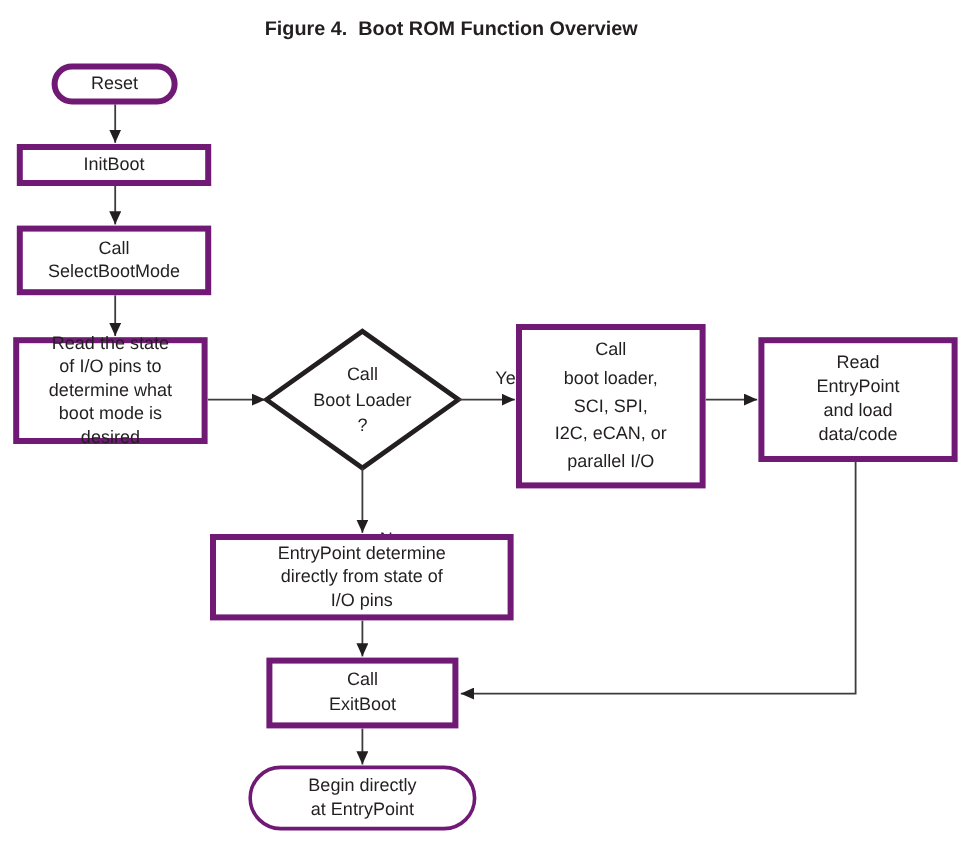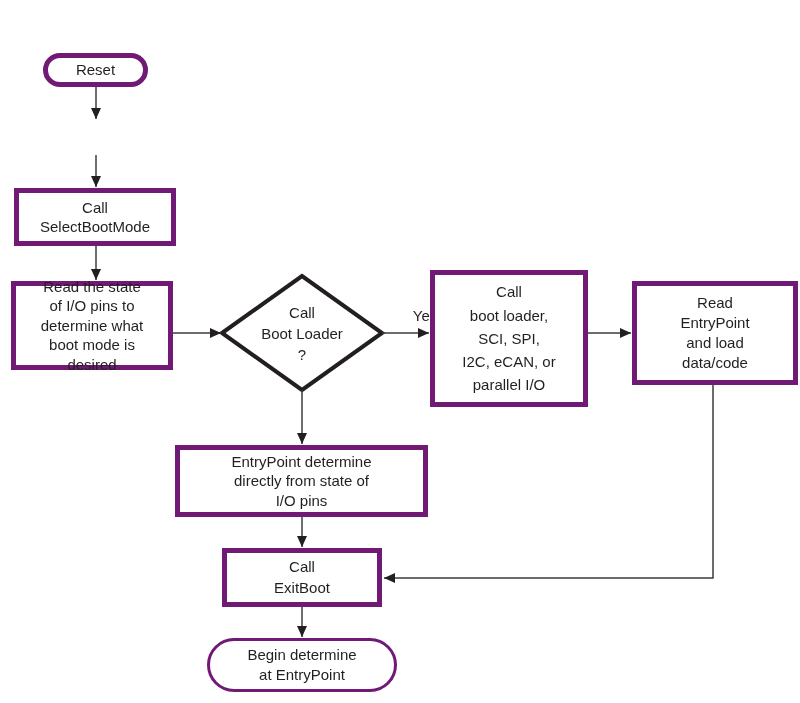--- a/index.html
+++ b/index.html
@@ -71,20 +71,21 @@
     fill: #ffffff;
     stroke: #231f20;
     stroke-width: 4;
   }
 </style>
 </head>
 <body>
 
 <div class="canvas">
 
+  <div class="title">Figure 4.  Boot ROM Function Overview</div>
 
   <svg class="wires" width="800" height="703" viewBox="0 0 800 703" aria-hidden="true">
     <defs>
       <marker id="arr" markerUnits="userSpaceOnUse" markerWidth="11" markerHeight="10" refX="11" refY="5" orient="auto">
         <path d="M0,0 L11,5 L0,10 Z" fill="#231f20"></path>
       </marker>
     </defs>
 
     <polygon class="diamond-shape" points="222,333 302,276 382,333 302,390"></polygon>
 
@@ -95,20 +96,21 @@
     <line x1="382" y1="333" x2="429" y2="333" marker-end="url(#arr)"></line>
     <line x1="588" y1="333" x2="631" y2="333" marker-end="url(#arr)"></line>
     <line x1="302" y1="390" x2="302" y2="444" marker-end="url(#arr)"></line>
     <line x1="302" y1="517" x2="302" y2="547" marker-end="url(#arr)"></line>
     <line x1="302" y1="607" x2="302" y2="637" marker-end="url(#arr)"></line>
     <polyline points="713,385 713,578 384,578" marker-end="url(#arr)"></polyline>
   </svg>
 
   <div class="node stadium-sm" style="left:43px; top:53px; width:105px; height:34px;">Reset</div>
 
+  <div class="node" style="left:14px; top:120px; width:162px; height:35px;">InitBoot</div>
 
   <div class="node" style="left:14px; top:188px; width:162px; height:58px;">Call
 SelectBootMode</div>
 
   <div class="node" style="left:11px; top:281px; width:162px; height:89px;">Read the state
 of I/O pins to
 determine what
 boot mode is
 desired</div>
 
@@ -131,16 +133,16 @@
 and load
 data/code</div>
 
   <div class="node" style="left:175px; top:445px; width:253px; height:72px;">EntryPoint determine
 directly from state of
 I/O pins</div>
 
   <div class="node" style="left:222px; top:548px; width:160px; height:59px; line-height:1.35;">Call
 ExitBoot</div>
 
-  <div class="node stadium-lg" style="left:207px; top:638px; width:190px; height:54px; line-height:1.35;">Begin determine
+  <div class="node stadium-lg" style="left:207px; top:638px; width:190px; height:54px; line-height:1.35;">Begin directly
 at EntryPoint</div>
 
 </div>
 
 </body></html>

